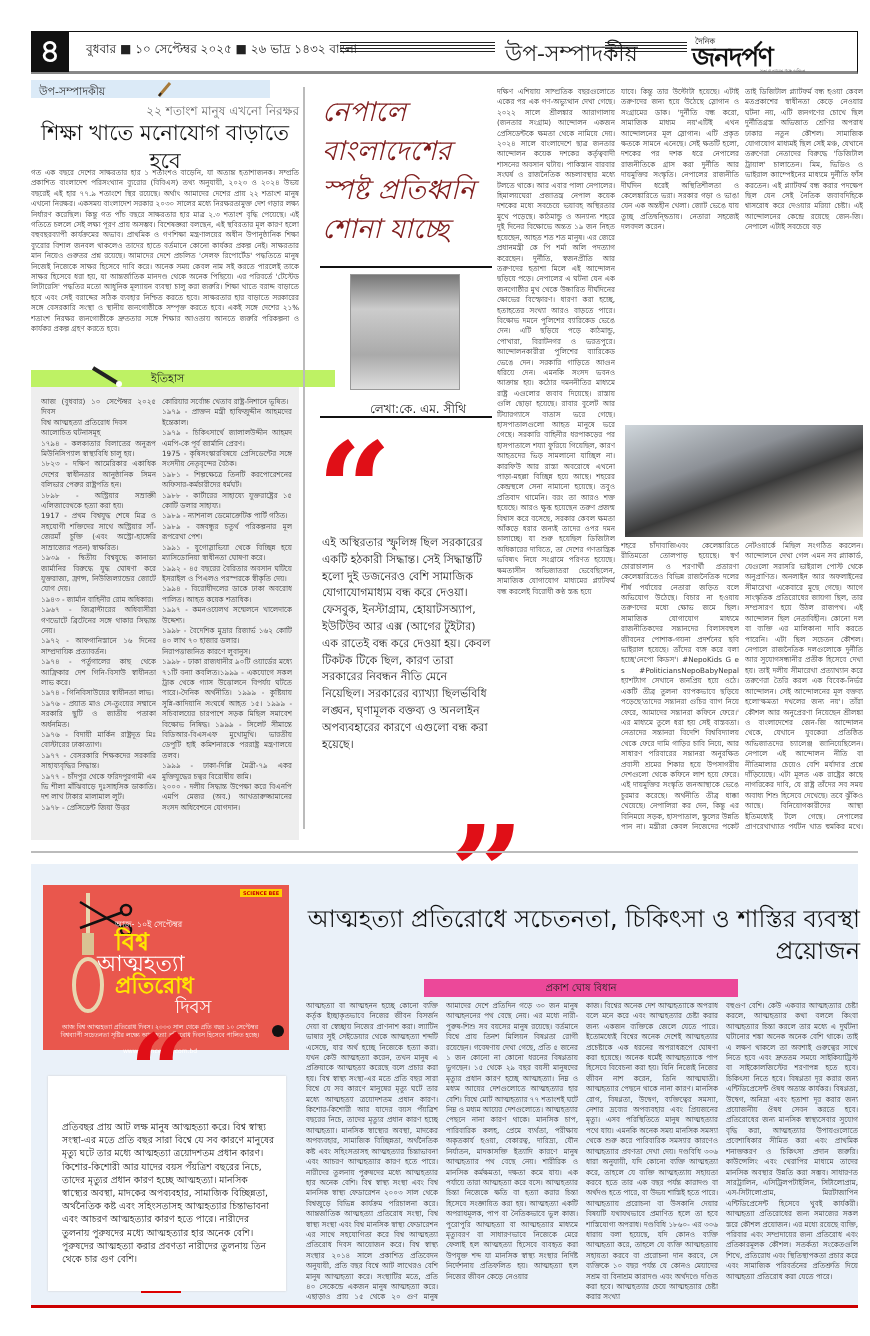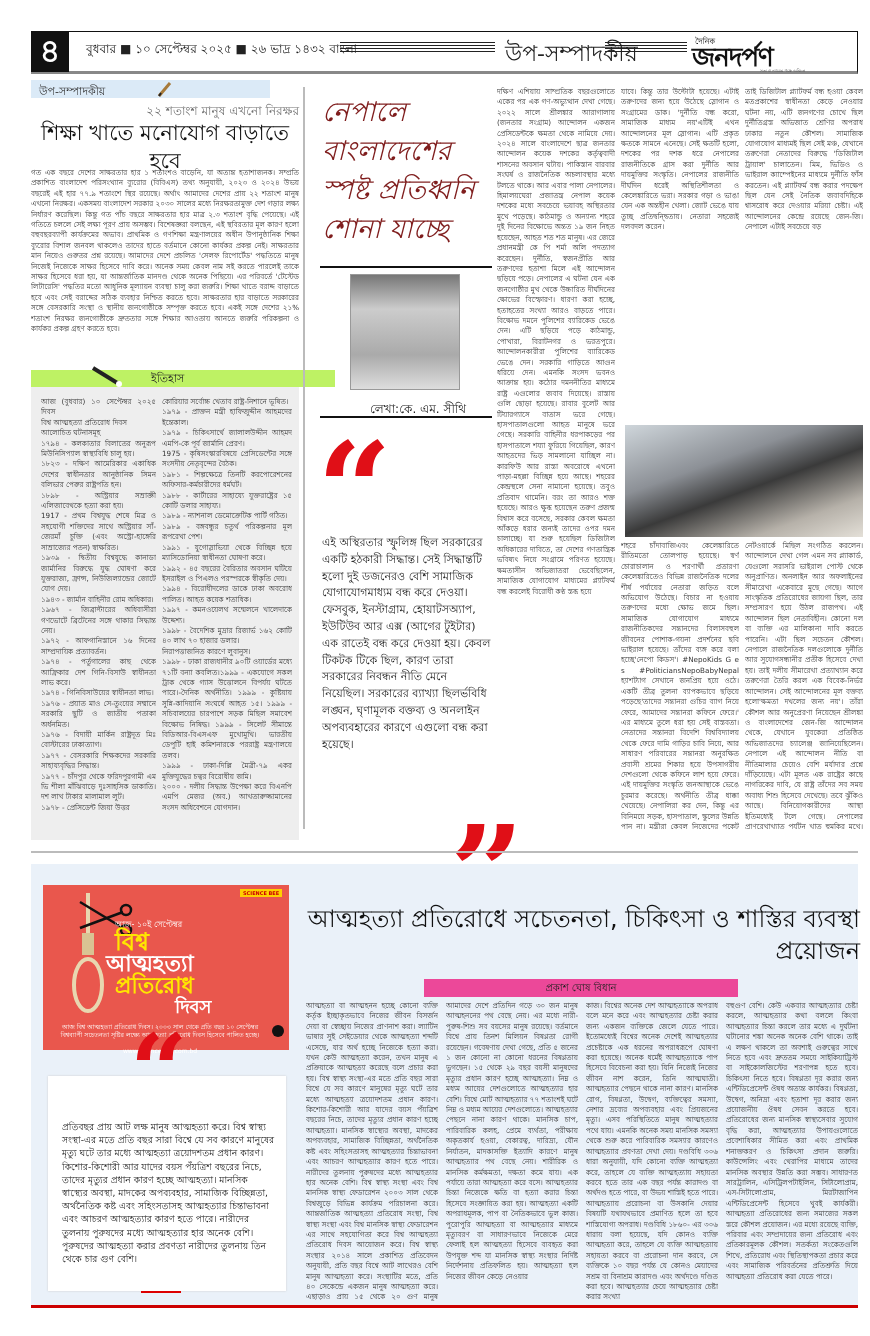--- a/index.html
+++ b/index.html
@@ -43,23 +43,23 @@
 #op-c3{left:745px;top:87px;width:118px;height:340px}
 #scene{left:625px;top:425px;width:238px;height:112px;background:linear-gradient(160deg,#cfd6db 0%,#8c9096 35%,#3a3a3a 55%,#b6b1a9 80%,#e4e0d8 100%)}
 #op-c2b{left:621px;top:541px;width:118px;height:288px}
 #op-c3b{left:745px;top:541px;width:118px;height:288px}
 #sep{left:31px;top:851px;width:827px;height:2px;background:#bbb}
 
 #bot{left:31px;top:864px;width:827px;height:443px;background:#eaf1f9}
 #poster{left:43px;top:885px;width:246px;height:165px;background:#e9574d}
 #p-date{left:115px;top:918px;font-size:8px;color:#fff}
 #p-l1{left:115px;top:930px;font-size:24px;line-height:24px;color:#ffe600;font-weight:bold}
-#p-l2{left:106px;top:952px;font-size:22px;line-height:24px;color:#fff;font-weight:bold}
+#p-l2{left:97px;top:952px;font-size:22px;line-height:24px;color:#fff;font-weight:normal}
 #p-l3{left:115px;top:974px;font-size:22px;line-height:24px;color:#ffe600;font-weight:bold}
-#p-l4{left:175px;top:996px;font-size:18px;line-height:22px;color:#fff;font-weight:bold}
+#p-l4{left:175px;top:996px;font-size:18px;line-height:22px;color:#fff;font-weight:normal}
 #p-desc{left:55px;top:1023px;width:210px;font-size:6.2px;line-height:7.6px;color:#fff;text-align:center}
 #p-url{left:55px;top:1047px;width:210px;font-size:6px;color:#fff;text-align:center}
 #p-logo{left:240px;top:889px;font-size:5px;color:#c00;background:#ffd000;padding:1px 3px;font-weight:bold}
 #rope{left:68px;top:893px;width:40px;height:120px}
 #box{left:48px;top:1076px;width:238px;height:215px;background:#fff;box-shadow:0 0 2px #ccc}
 #box-quote{left:130px;top:1030px;font-size:100px;line-height:80px;color:#e00f17;font-weight:bold;font-family:"DejaVu Serif",serif}
 #box-text{left:62px;top:1120px;width:214px;font-size:9.2px;line-height:13.2px;color:#222}
 #box-line{left:141px;top:1291px;width:40px;height:2px;background:#d00}
 #b-title{left:300px;top:903px;width:560px;text-align:right;font-size:24px;line-height:32px;color:#111}
 #b-author{left:424px;top:979px;width:314px;height:18px;background:#ec4899;text-align:center;font-size:10px;line-height:18px;color:#222}

